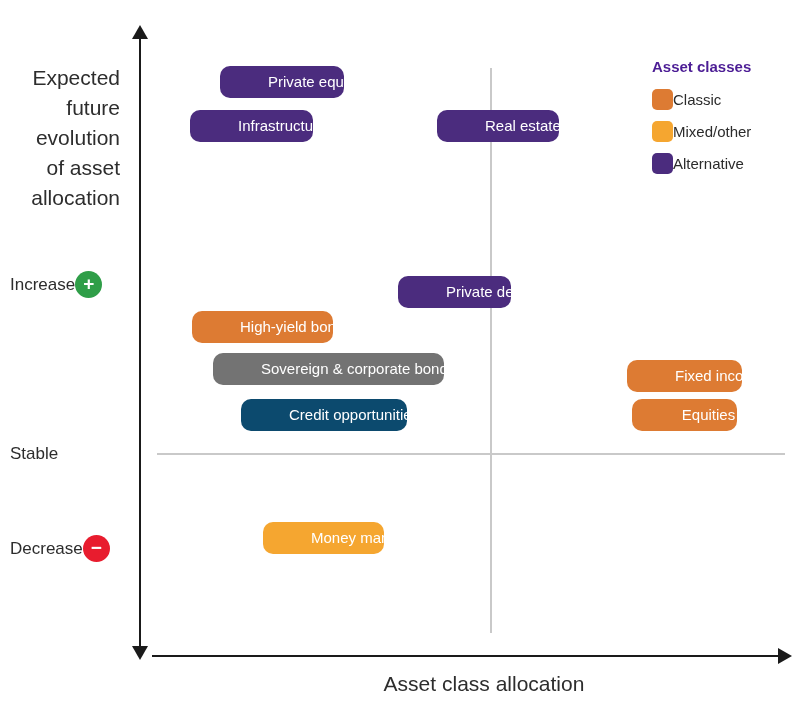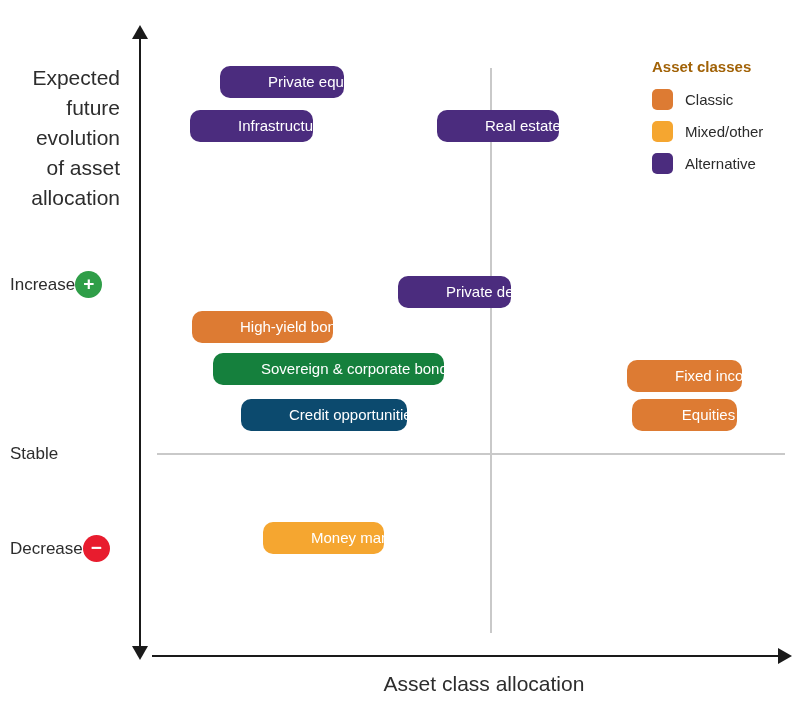--- a/index.html
+++ b/index.html
@@ -78,24 +78,24 @@
 
   
   .pill {
     position: absolute; height: 32px; line-height: 32px;
     border-radius: 10px; color: #ffffff; font-size: 15px;
     text-align: center; white-space: nowrap; padding-left: 48px;
   }
 
   
   .legend { position: absolute; left: 652px; top: 58px; }
-  .legend-title { font-size: 15px; font-weight: bold; color: #a16207; }
+  .legend-title { font-size: 15px; font-weight: bold; color: #4c1d95; }
   .legend-rows { margin-top: 14px; }
   .legend-row {
-    display: flex; align-items: center; gap: 12px;
+    display: flex; align-items: center; 
     height: 21px; margin-bottom: 11px; font-size: 15px; color: #2b2b2b;
   }
   .swatch { width: 21px; height: 21px; border-radius: 5px; flex: 0 0 auto; }
 
   
   .x-axis-title {
     position: absolute; left: 184px; top: 672px; width: 600px;
     text-align: center; font-size: 21px; color: var(--text, #2d2d2d);
   }
 </style>
@@ -130,21 +130,21 @@
     <span class="tick-label">Decrease</span>
     <span class="badge badge-minus">−</span>
   </div>
 
   <div class="plot">
       <div class="pill" style="left: 220px; top: 66px; width: 124px; background: rgb(75, 44, 126);">Private equity</div>
       <div class="pill" style="left: 190px; top: 110px; width: 123px; background: rgb(75, 44, 126);">Infrastructure</div>
       <div class="pill" style="left: 437px; top: 110px; width: 122px; background: rgb(75, 44, 126);">Real estate</div>
       <div class="pill" style="left: 398px; top: 276px; width: 113px; background: rgb(75, 44, 126);">Private debt</div>
       <div class="pill" style="left: 192px; top: 311px; width: 141px; background: rgb(221, 123, 51);">High-yield bonds</div>
-      <div class="pill" style="left: 213px; top: 353px; width: 231px; background: #15803d;">Sovereign &amp; corporate bonds</div>
+      <div class="pill" style="left: 213px; top: 353px; width: 231px; background: #737373;">Sovereign &amp; corporate bonds</div>
       <div class="pill" style="left: 241px; top: 399px; width: 166px; background: #0c4a6e;">Credit opportunities</div>
       <div class="pill" style="left: 627px; top: 360px; width: 115px; background: rgb(221, 123, 51);">Fixed income</div>
       <div class="pill" style="left: 632px; top: 399px; width: 105px; background: rgb(221, 123, 51);">Equities</div>
       <div class="pill" style="left: 263px; top: 522px; width: 121px; background: rgb(245, 166, 48);">Money market</div>
     </div>
 
   <div class="legend">
     <div class="legend-title">Asset classes</div>
     <div class="legend-rows">
         <div class="legend-row">

